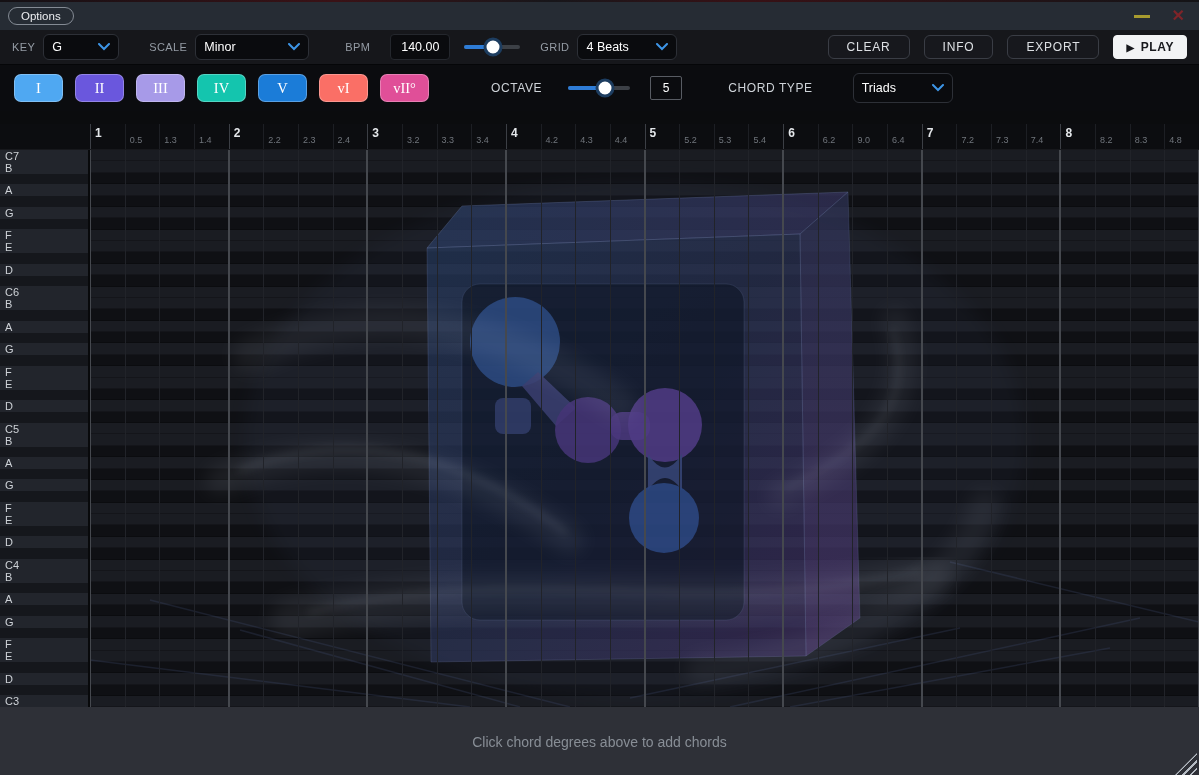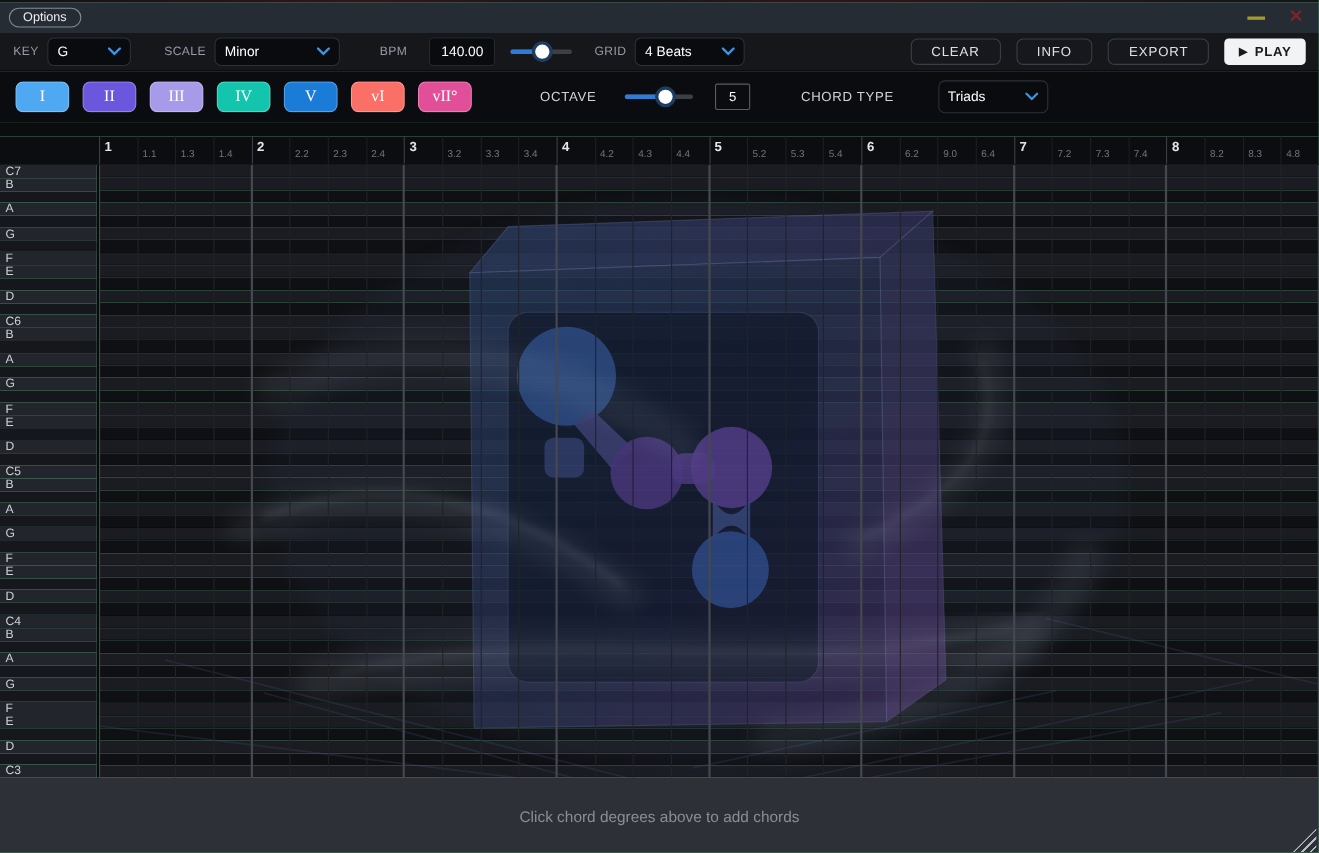--- a/index.html
+++ b/index.html
@@ -1,18 +1,18 @@
 <!DOCTYPE html>
 <html><head>
 <meta charset="utf-8">
 <style>
   html,body{margin:0;padding:0;background:#000;}
   .window{
     width:1199px;height:775px;position:relative;overflow:hidden;
-    background:#86efac;font-family:"Liberation Sans",sans-serif;
+    background:#8b5cf6;font-family:"Liberation Sans",sans-serif;
     -webkit-font-smoothing:antialiased;
   }
   
   .top-accent{height:2px;background:linear-gradient(90deg,#141014 0%,#3a1216 28%,#17161a 46%,#381115 62%,#141417 100%);}
   .titlebar{height:28px;background:#262c34;display:flex;align-items:center;position:relative;}
   .options-btn{
     margin-left:8px;padding:2px 12px;border:1px solid #848b94;border-radius:10px;
     background:transparent;color:#eceef1;font-size:11.5px;font-family:"Liberation Sans",sans-serif;cursor:default;
   }
   .win-title{position:absolute;left:0;right:0;text-align:center;color:#f1f3f6;font-size:14px;pointer-events:none;}
@@ -190,21 +190,21 @@
 
   <div class="gapstrip"></div>
 
   <div class="ruler">
     <div class="ruler-gutter"></div>
     <div class="ruler-cells">
         <div class="rcell major">
           <span>1</span>
         </div>
         <div class="rcell">
-          <span>1.1</span>
+          <span>0.5</span>
         </div>
         <div class="rcell">
           <span>1.3</span>
         </div>
         <div class="rcell">
           <span>1.4</span>
         </div>
         <div class="rcell major">
           <span>2</span>
         </div>

